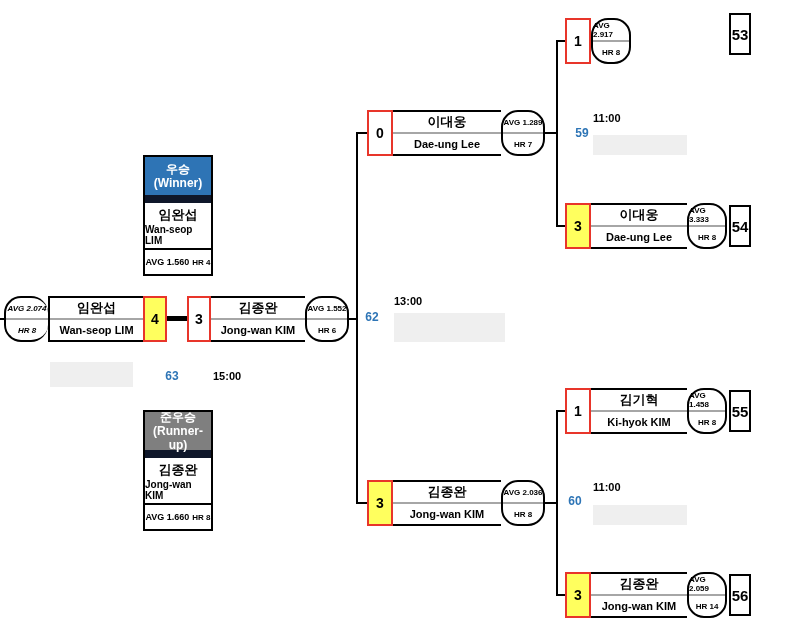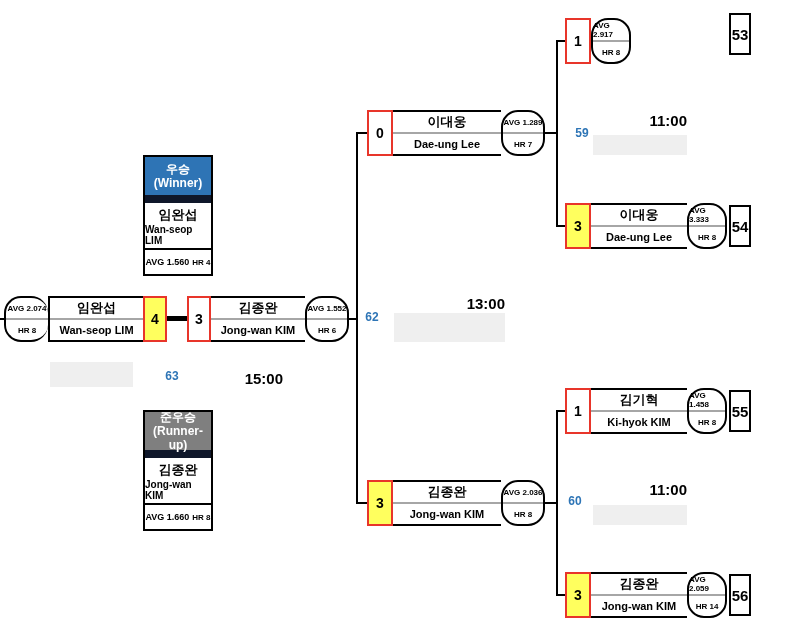--- a/index.html
+++ b/index.html
@@ -10,35 +10,35 @@
   
   .match { position:absolute; display:flex; height:46px; background:#fff; }
   .cell  { display:flex; flex-direction:column; }
   .score { width:26px; border:2px solid var(--red); align-items:center; justify-content:center;
            font-size:14px; display:flex; flex-direction:row; background:#fff; }
   .score.win { background:var(--yellow); }
   .namec { border-top:2px solid #000; border-bottom:2px solid #000; }
   .statc { border-top:2px solid #000; border-bottom:2px solid #000; border-left:2px solid #000;
            border-right:2px solid #000;border-radius:17px; }
   .statc.mirror { border-right:none; border-left:2px solid #000; }
-  .final-l .statc { border-left:2px solid #000; border-right:none; }
+  .final-l .statc { border-left:2px solid #000; border-right:none;font-style:italic; }
   .row-top, .row-bot { flex:1; display:flex; align-items:center; justify-content:center; }
   .row-top { border-bottom:2px solid var(--divider); }
   .kr { font-size:13px; }
   .en { font-size:11px; }
   .st { font-size:8px;  }
   .numbox { position:absolute; width:22px; height:42px; border:2px solid #000; background:#fff;
             display:flex; align-items:center; justify-content:center; font-size:15px; }
 
   
   .line { position:absolute; background:#000; }
 
   
   .gnum  { position:absolute; color:var(--numblue); font-size:12px; text-align:center; }
-  .gtime { position:absolute; color:#000; font-size:15px; text-align:right; }
+  .gtime { position:absolute; color:#000; font-size:11px; text-align:left; }
   .ph    { position:absolute; background:var(--placeholder); }
 
   
   .panel { position:absolute; width:70px; border:2px solid #000; background:#fff; }
   .panel .hdr { height:46px; display:flex; flex-direction:column; align-items:center; justify-content:center;
                 color:#fff; font-size:12px; line-height:14px; border-bottom:8px solid #0f172a; text-align:center; }
   .panel.winner .hdr { background:var(--blue); }
   .panel.runner .hdr { background:var(--gray); }
   .panel .pn  { height:47px; display:flex; flex-direction:column; align-items:center; justify-content:center;
                 border-bottom:2px solid #000; }

